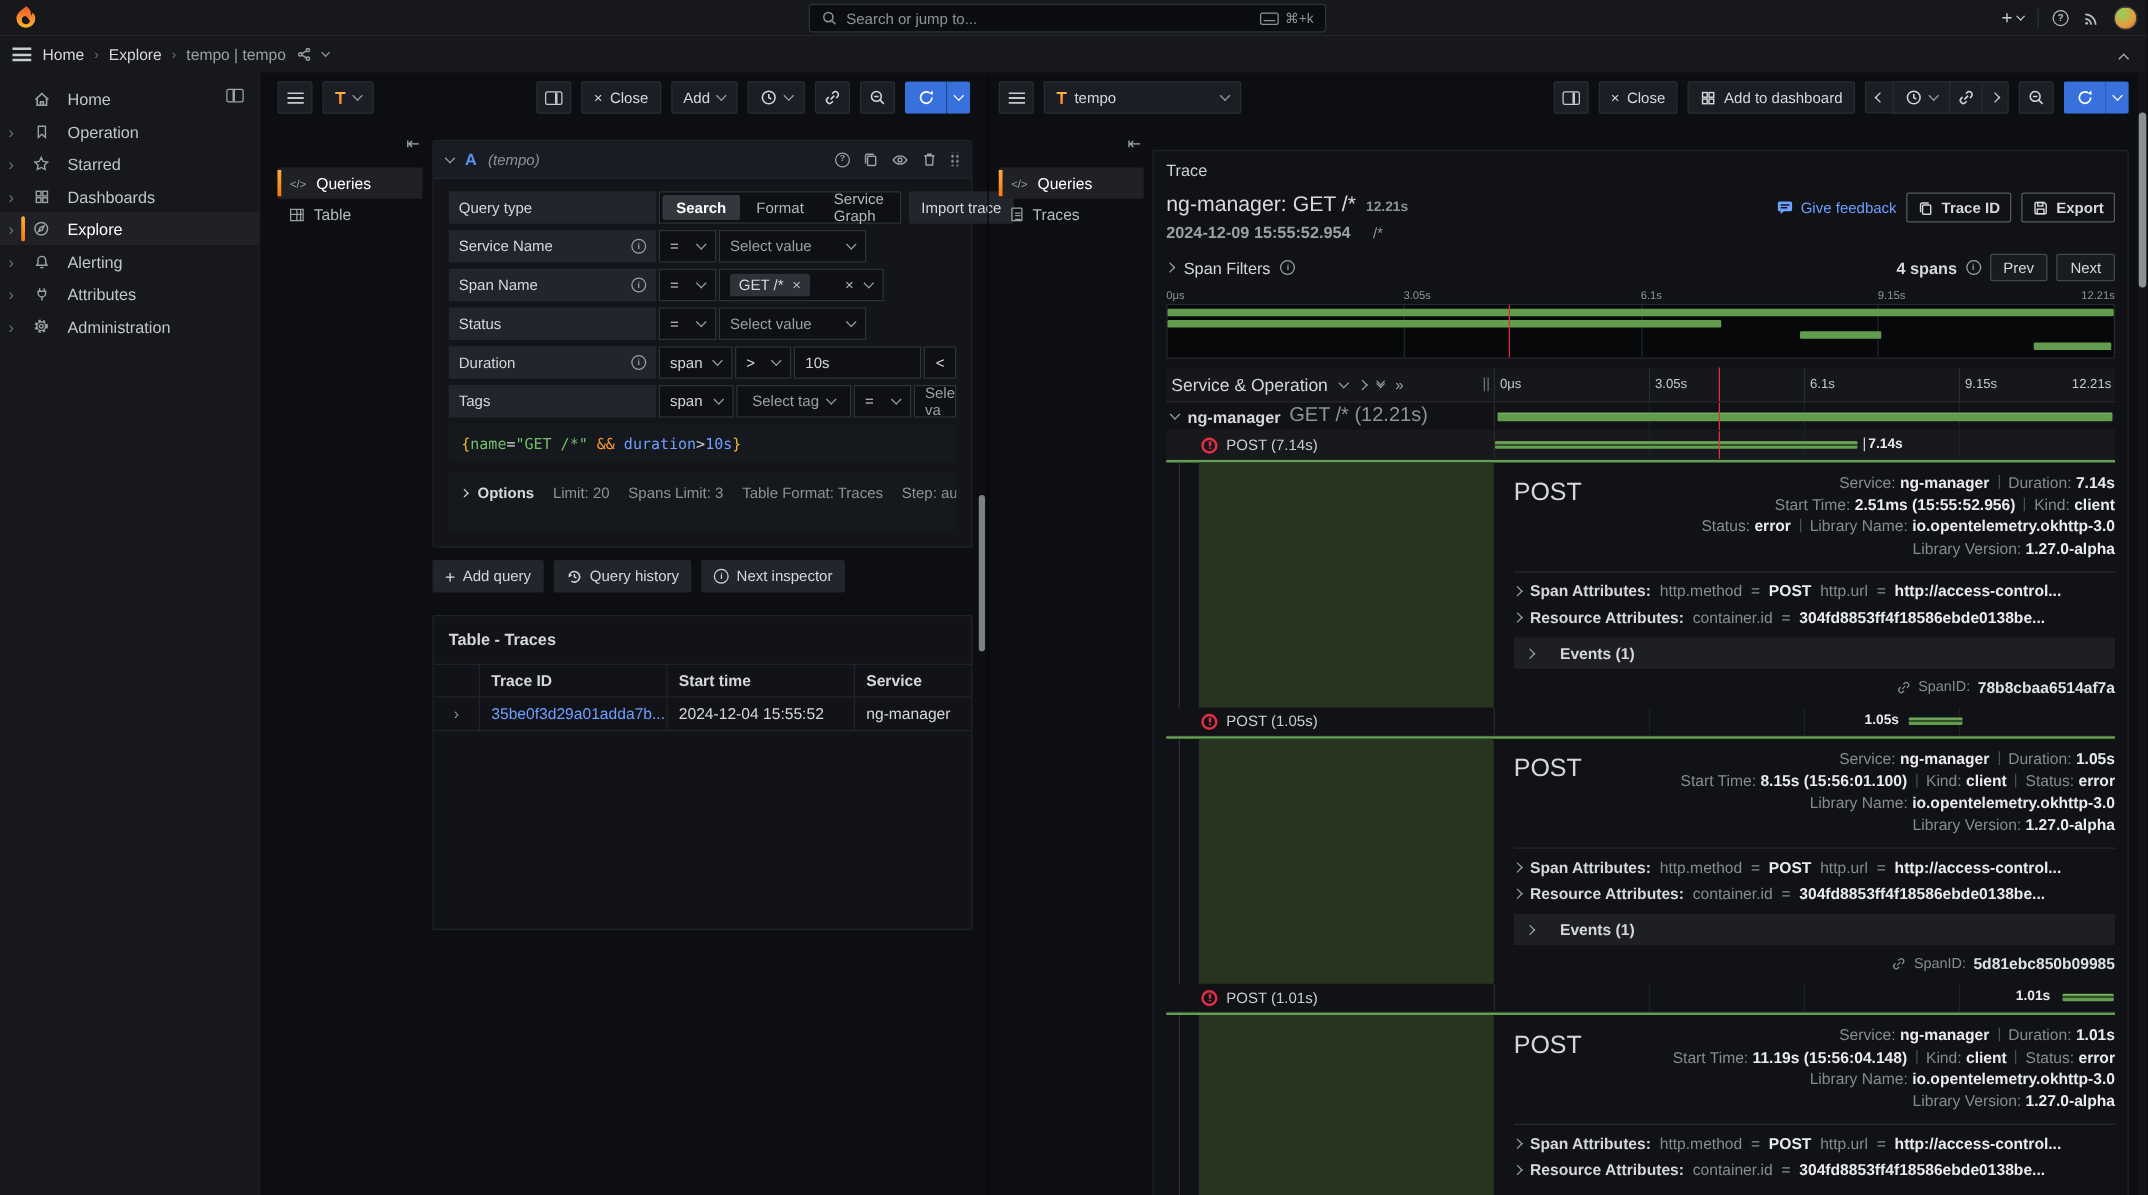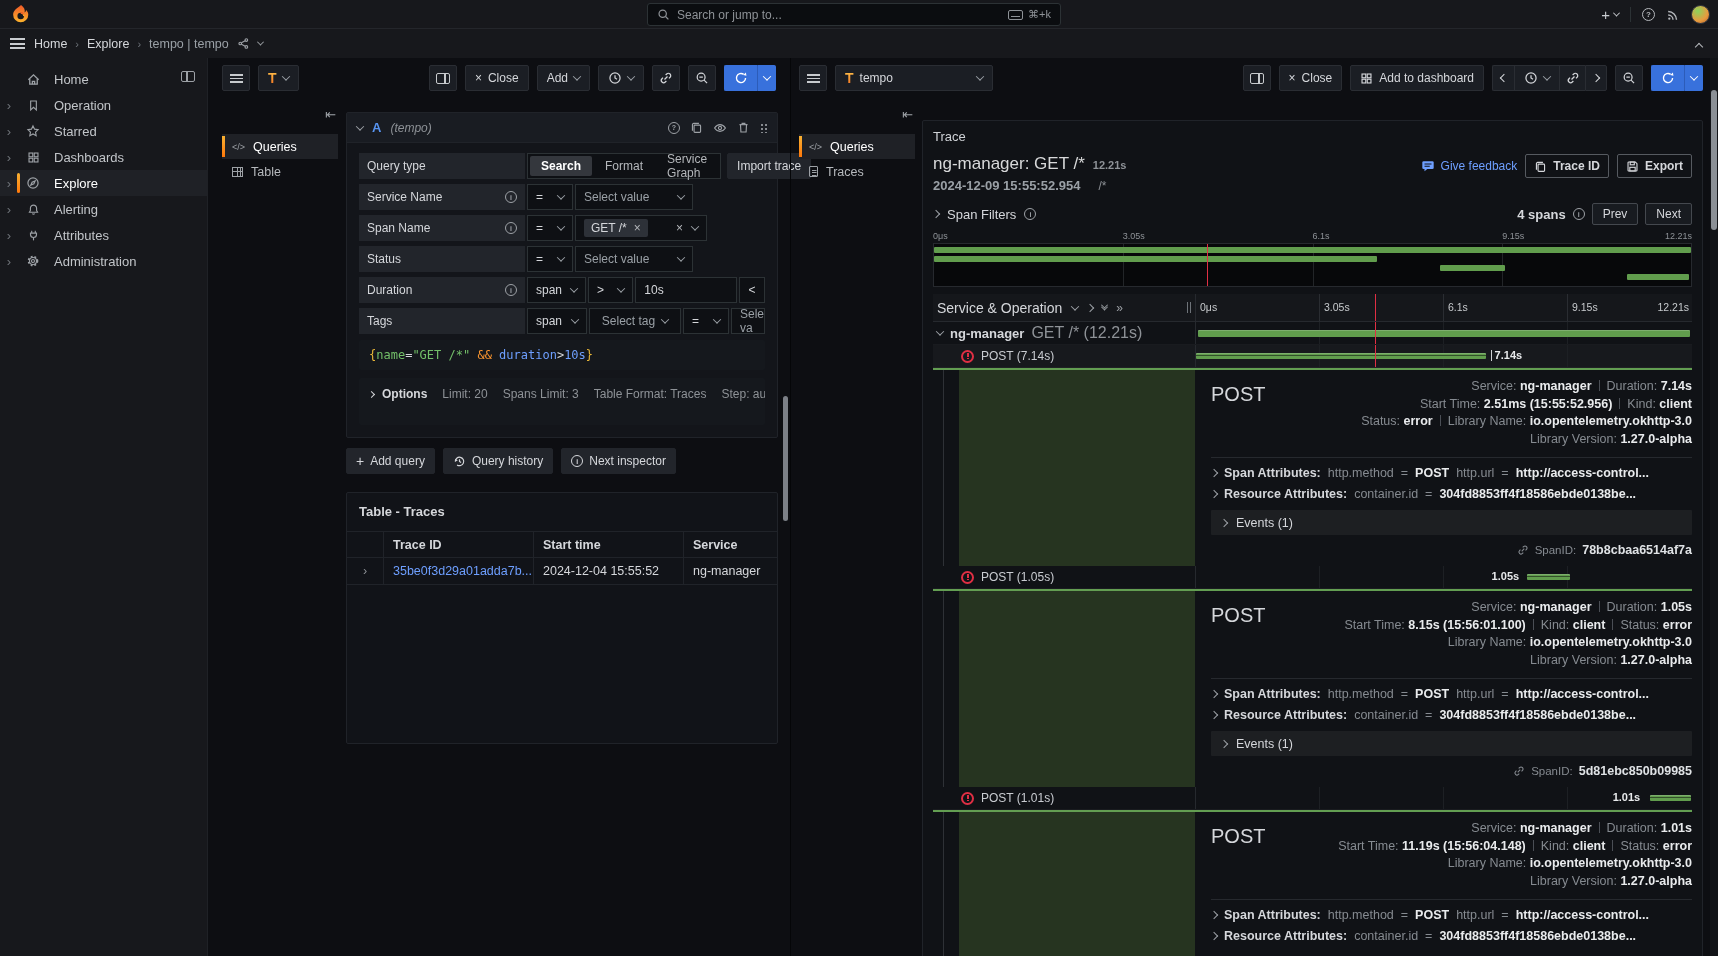--- a/index.html
+++ b/index.html
@@ -186,21 +186,21 @@
   .d-op{font-size:20px;color:#d5d7db;font-weight:500;margin-top:5px}
   .d-meta{text-align:right;font-size:12.5px;line-height:17.5px;white-space:nowrap}
   .d-meta .k{color:#868b91}
   .d-meta .v{font-weight:700;color:#e9ebed}
   .d-meta .sep{display:inline-block;width:1px;height:11px;background:#4a4e55;margin:0 7px;vertical-align:-1px}
   .d-div{border-top:1px solid #26292e;margin:9px 0 4px}
   .d-attr{display:flex;align-items:center;gap:7px;height:21px;font-size:12.5px;white-space:nowrap;overflow:hidden;cursor:pointer}
   .d-attr .at{font-weight:700;color:var(--text)}
   .d-attr .k{color:#868b91}
   .d-attr .v{font-weight:700;color:#e9ebed}
-  .d-events{margin-top:6px;background:rgba(255,255,255,.055);height:25px;display:flex;align-items:center;gap:9px;padding-left:10px;font-size:12.5px;font-weight:400;color:var(--text);border-radius:1px;cursor:pointer}
+  .d-events{margin-top:6px;background:rgba(255,255,255,.055);height:25px;display:flex;align-items:center;gap:21px;padding-left:10px;font-size:12.5px;font-weight:700;color:var(--text);border-radius:1px;cursor:pointer}
   .d-spanid{margin-top:5px;display:flex;justify-content:flex-end;align-items:center;gap:6px;height:20px}
   .d-spanid .k{font-size:11.5px;color:#868b91}
   .d-spanid .v{font-size:12.5px;font-weight:600;color:#dfe2e5}
   .cvr{color:#9da1a6}
   .winscroll-track{position:absolute;right:0;top:58px;bottom:0;width:8px;background:#121418}
   .winscroll{position:absolute;right:1px;top:90px;width:6px;height:140px;background:#8b9096;border-radius:3px}
 </style>
 </head>
 <body>
 

